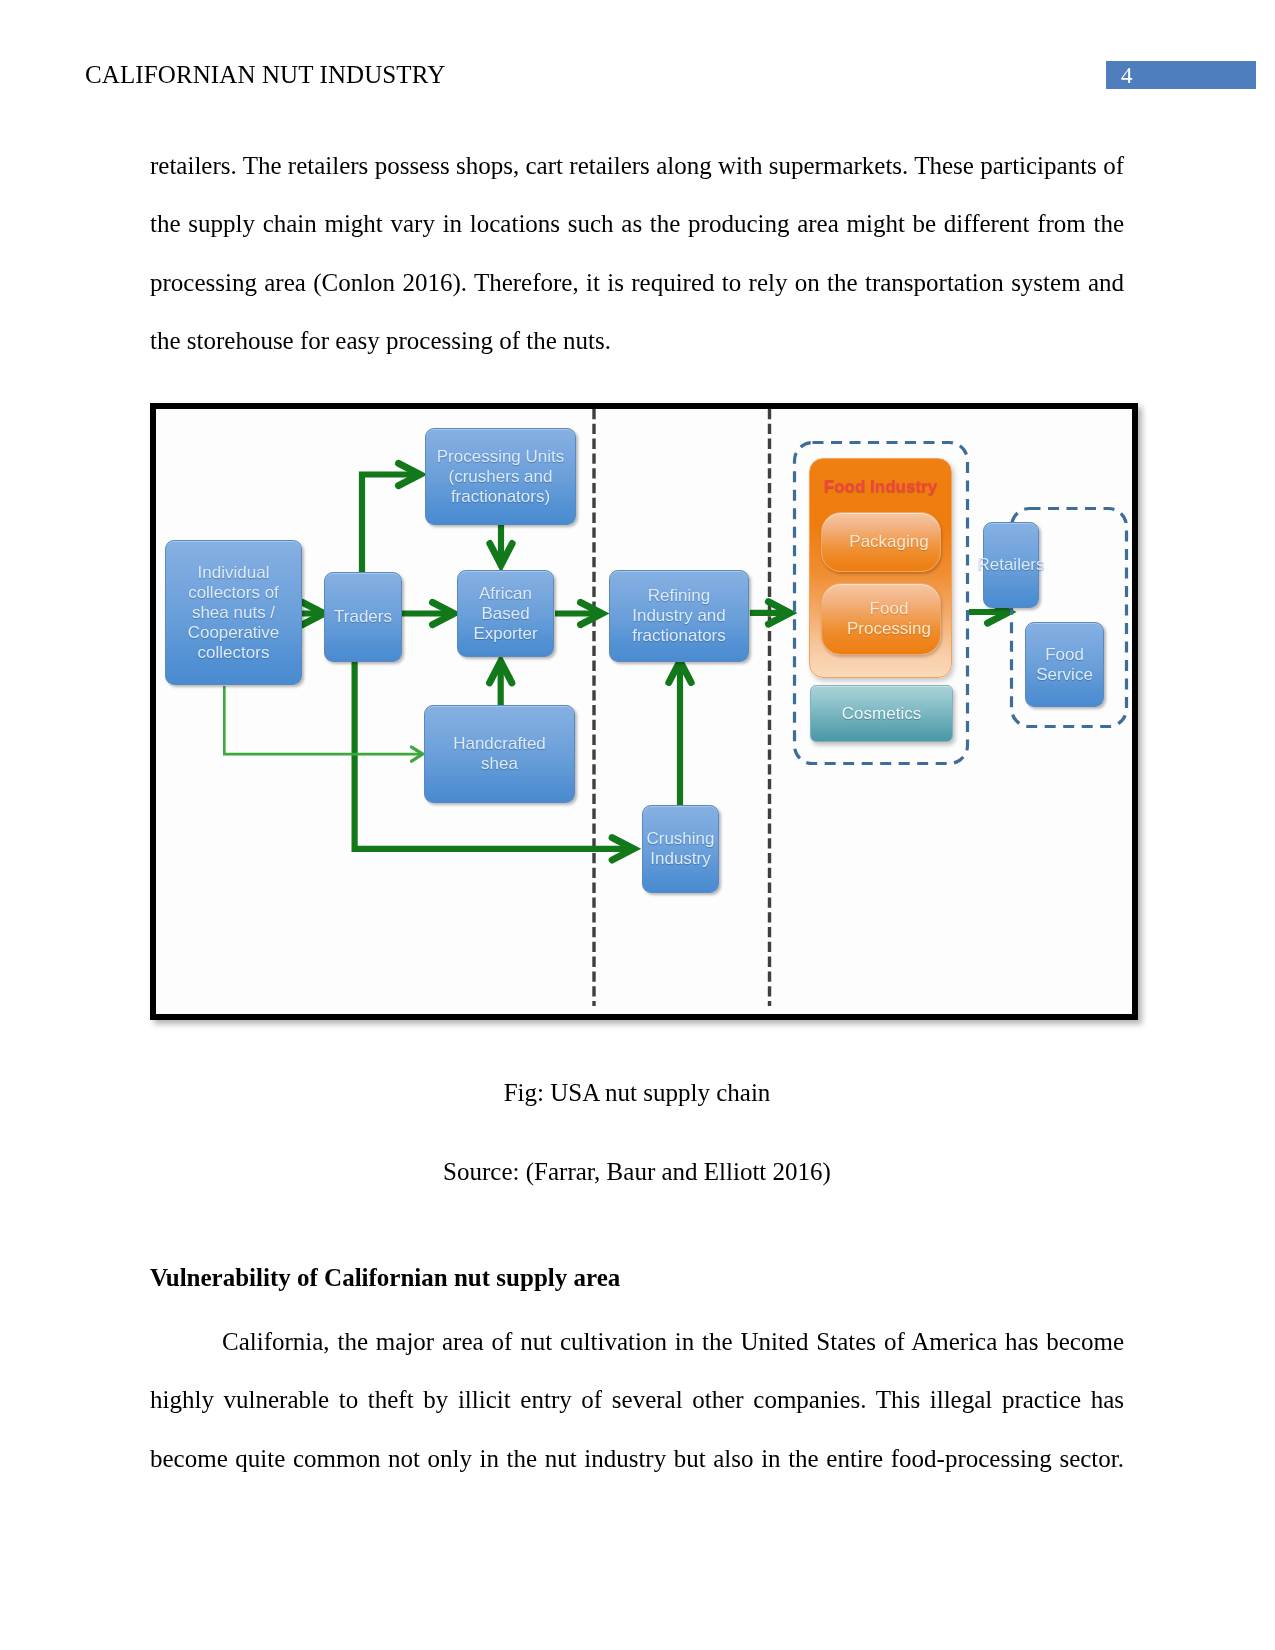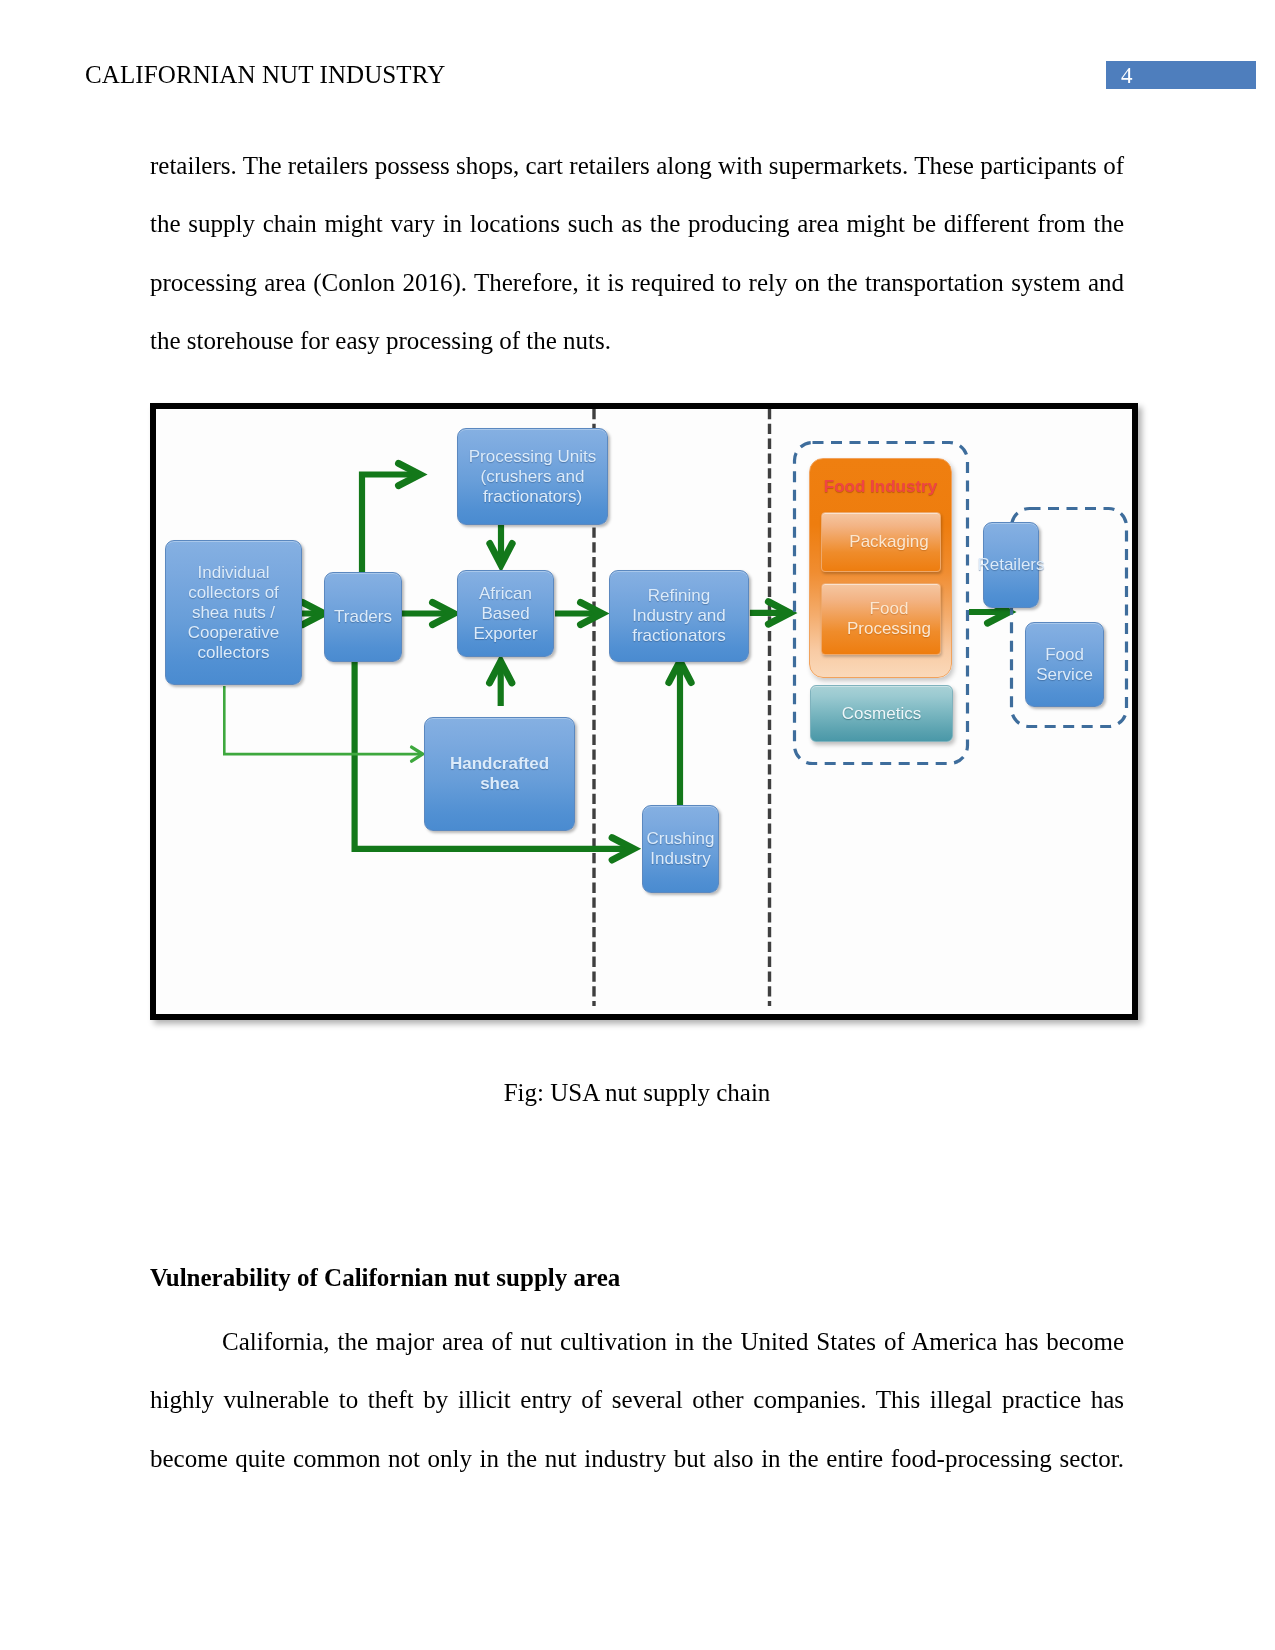--- a/index.html
+++ b/index.html
@@ -36,21 +36,21 @@
         font-family:"Liberation Sans",sans-serif;color:#dcebfa;
         font-size:17px;line-height:20px;letter-spacing:0;white-space:pre-line;}
   .blue{background:linear-gradient(180deg,#85b0e2 0%,#7ba9df 22%,#689ed9 55%,#5190d3 85%,#4a8bd0 100%);
         border:1px solid #5b88bf;
         box-shadow:2px 2px 3px rgba(0,0,0,.28), inset 0 1px 0 rgba(255,255,255,.30);
         text-shadow:0 1px 1px rgba(35,70,115,.45);}
   .orangegrp{background:linear-gradient(180deg,#ef7f10 0%,#ee7d0e 30%,#f08d31 52%,#f4ad6e 72%,#f8cba4 88%,#fad9ba 100%);
         border:1px solid #f1a25c;border-radius:14px;
         box-shadow:2px 3px 5px rgba(0,0,0,.22);}
   .orange{background:linear-gradient(180deg,#f5c7a2 0%,#f3b485 22%,#ef8c2b 68%,#ee7d0f 100%);
-        border:1px solid #efa869;border-radius:4px;
+        border:1px solid #efa869;border-radius:20px;
         box-shadow:1px 2px 3px rgba(0,0,0,.22), inset 0 1px 0 rgba(255,255,255,.5);
         color:#fbe7d1;text-shadow:0 1px 1px rgba(160,80,10,.40);padding-left:16px;}
   .teal{background:linear-gradient(180deg,#a8d1d6 0%,#9bcad1 18%,#79b6c0 50%,#57a0ae 85%,#4a98a8 100%);
         border:1px solid #7fb2bd;border-radius:6px;
         box-shadow:2px 3px 4px rgba(0,0,0,.25), inset 0 1px 0 rgba(255,255,255,.4);
         color:#eef7fa;text-shadow:0 1px 1px rgba(20,70,80,.45);}
   .ftitle{position:absolute;font-family:"Liberation Sans",sans-serif;
           font-weight:bold;font-size:17px;line-height:20px;color:#ef4444;
           text-shadow:0 1px 1px rgba(150,70,0,.55);}
 </style>
@@ -104,27 +104,27 @@
         <rect x="638.5" y="33.5" width="173" height="321" rx="18" ry="18" fill="none" stroke-width="3.2" stroke-dasharray="11 7.5" stroke="#3e6d9c"></rect>
         <rect x="855.5" y="99.5" width="115" height="218" rx="18" ry="18" fill="none" stroke-width="3.2" stroke-dasharray="11 7.5" stroke="#3e6d9c"></rect>
       </svg>
 
       <div class="node blue" style="left:9px;top:131px;width:137px;height:145px;">Individual
 collectors of
 shea nuts /
 Cooperative
 collectors</div>
       <div class="node blue" style="left:168px;top:163px;width:78px;height:90px;">Traders</div>
-      <div class="node blue" style="left:269px;top:19px;width:151px;height:97px;margin-left:32px;">Processing Units
+      <div class="node blue" style="left:269px;top:19px;width:151px;height:97px;">Processing Units
 (crushers and
 fractionators)</div>
       <div class="node blue" style="left:301px;top:161px;width:97px;height:87px;">African
 Based
 Exporter</div>
-      <div class="node blue" style="left:268px;top:308px;width:151px;height:114px;font-weight:bold;">Handcrafted
+      <div class="node blue" style="left:268px;top:296px;width:151px;height:98px;">Handcrafted
 shea</div>
       <div class="node blue" style="left:453px;top:161px;width:140px;height:92px;">Refining
 Industry and
 fractionators</div>
       <div class="node blue" style="left:486px;top:396px;width:77px;height:88px;">Crushing
 Industry</div>
 
       <div class="node orangegrp" style="left:653px;top:49px;width:143px;height:220px;"></div>
       <div class="ftitle" style="left:653px;top:68px;width:143px;text-align:center;">Food Industry</div>
       <div class="node orange" style="left:665px;top:103px;width:120px;height:60px;">Packaging</div>
@@ -132,17 +132,18 @@
 Processing</div>
       <div class="node teal" style="left:654px;top:276px;width:143px;height:57px;">Cosmetics</div>
 
       <div class="node blue" style="left:827px;top:113px;width:56px;height:86px;">Retailers</div>
       <div class="node blue" style="left:869px;top:213px;width:79px;height:85px;">Food
 Service</div>
     </div>
   </div>
 
   <div class="caption" style="top:1078px;">Fig: USA nut supply chain</div>
+  <div class="caption" style="top:1157px;">Source: (Farrar, Baur and Elliott 2016)</div>
 
   <div class="h-sub" style="top:1263px;">Vulnerability of Californian nut supply area</div>
   <div class="para" id="p-bot" style="top:1313px;"><span class="ind"></span>California, the major area of nut cultivation in the United States of America has become highly vulnerable to theft by illicit entry of several other companies. This illegal practice has become quite common not only in the nut industry but also in the entire food-processing sector.</div>
 
 </div>
 
 </body></html>

